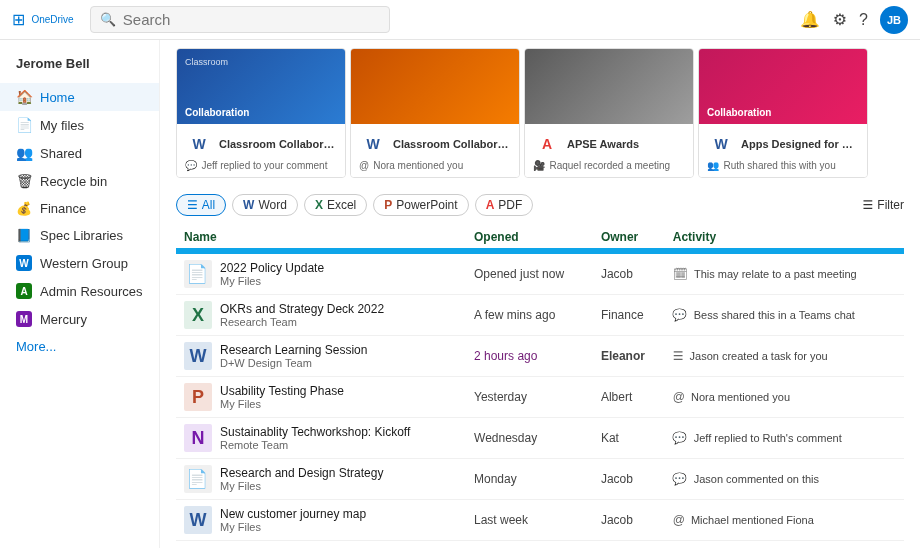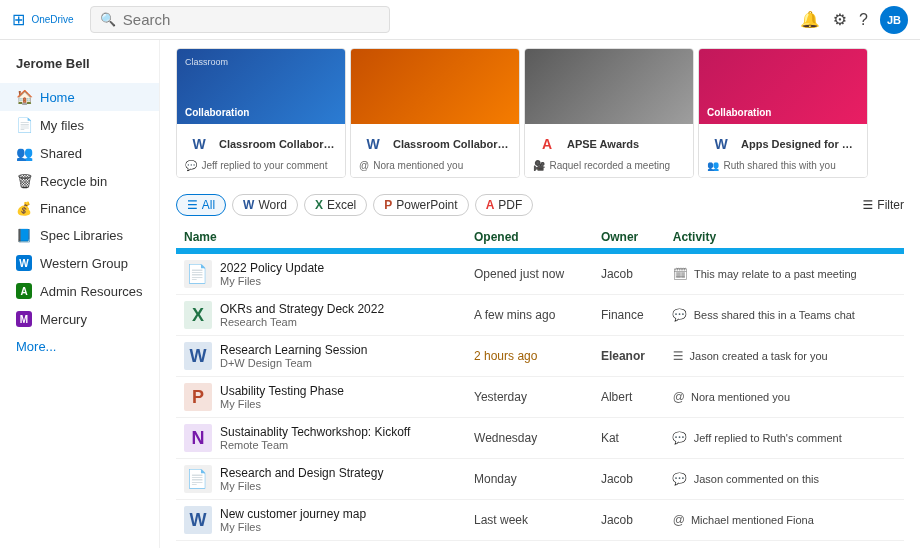--- a/index.html
+++ b/index.html
@@ -280,21 +280,21 @@
           <tr>
     <td>
       <div class="file-name-cell">
         <div class="file-type-icon word" style="color:#2b579a;background:#dce6f1;font-weight:700;">W</div>
         <div>
           <div class="fn-main">Research Learning Session</div>
           <div class="fn-sub">D+W Design Team</div>
         </div>
       </div>
     </td>
-    <td style="color:#a16207;">2 hours ago</td>
+    <td style="color:#701a75;">2 hours ago</td>
     <td style="color:#444;font-weight:bold;">Eleanor</td>
     <td>
       <div class="activity-cell">
         <span class="act-icon">☰</span>
         <span>Jason created a task for you</span>
       </div>
     </td>
   </tr>
           <tr>
     <td>

